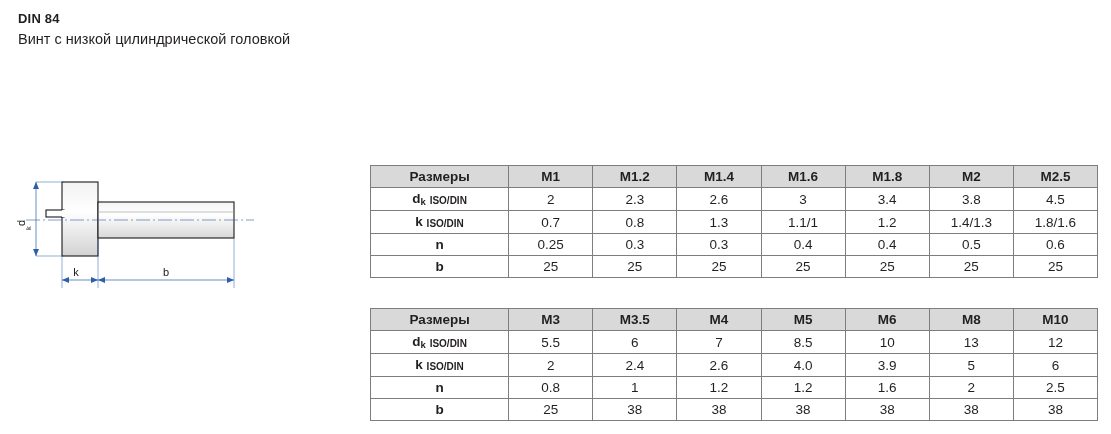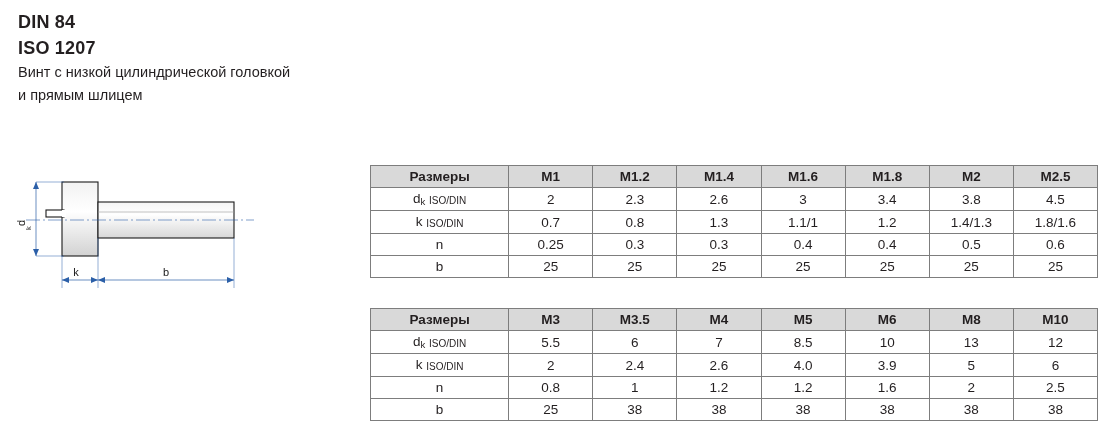--- a/index.html
+++ b/index.html
@@ -17,21 +17,21 @@
   }
 
   
   .left-col {
     position: absolute;
     left: 18px;
     top: 10px;
     width: 340px;
   }
   .std-title {
-    font-size: 18px;
+    font-size: 13px;
     font-weight: bold;
     line-height: 1.42;
     letter-spacing: 0.2px;
   }
   .desc {
     font-size: 14.5px;
     line-height: 1.55;
     font-weight: normal;
   }
 
@@ -65,21 +65,21 @@
   }
   .tbl thead th {
     background: #d9d9d9;
     font-weight: bold;
     font-size: 13.5px;
   }
   .tbl col.lbl { width: 138px; }
   .tbl col.val { width: 84px; }
 
   .tbl td.rowlabel {
-    font-weight: normal;
+    font-weight: bold;
     text-align: center;
   }
   .sub {
     font-size: 9.5px;
     vertical-align: baseline;
     position: relative;
     top: 2px;
   }
   .smallcaps {
     font-size: 10px;
@@ -87,25 +87,23 @@
     top: 1px;
   }
   .italicish { font-style: normal; }
 </style>
 </head>
 <body>
 
 <div class="left-col">
   <div class="std-title">
     <div>DIN 84</div>
-    <div>ISO 1207</div>
   </div>
   <div class="desc">
     <div>Винт с низкой цилиндрической головкой</div>
-    <div>и прямым шлицем</div>
   </div>
 </div>
 
 <div class="drawing">
   <svg width="350" height="145" viewBox="0 0 350 145" xmlns="http://www.w3.org/2000/svg">
     <defs>
       <linearGradient id="shaftGrad" x1="0" y1="0" x2="0" y2="1">
         <stop offset="0%" stop-color="#f4f4f4"></stop>
         <stop offset="35%" stop-color="#ffffff"></stop>
         <stop offset="100%" stop-color="#d7d7d7"></stop>

